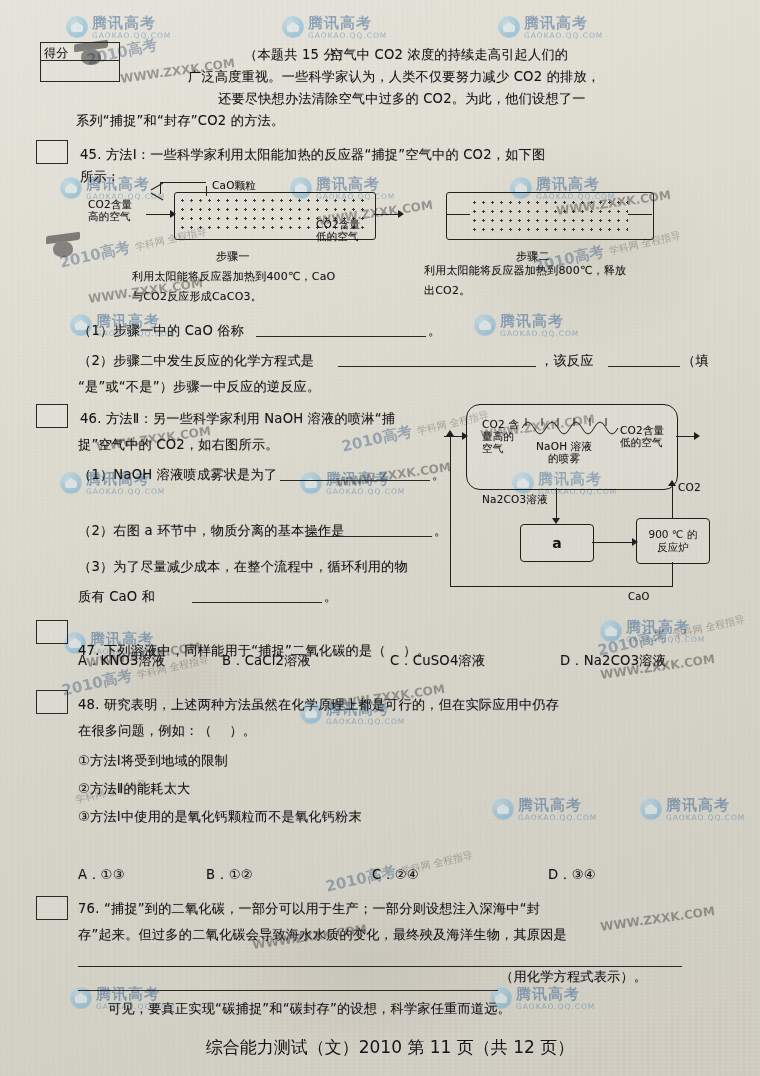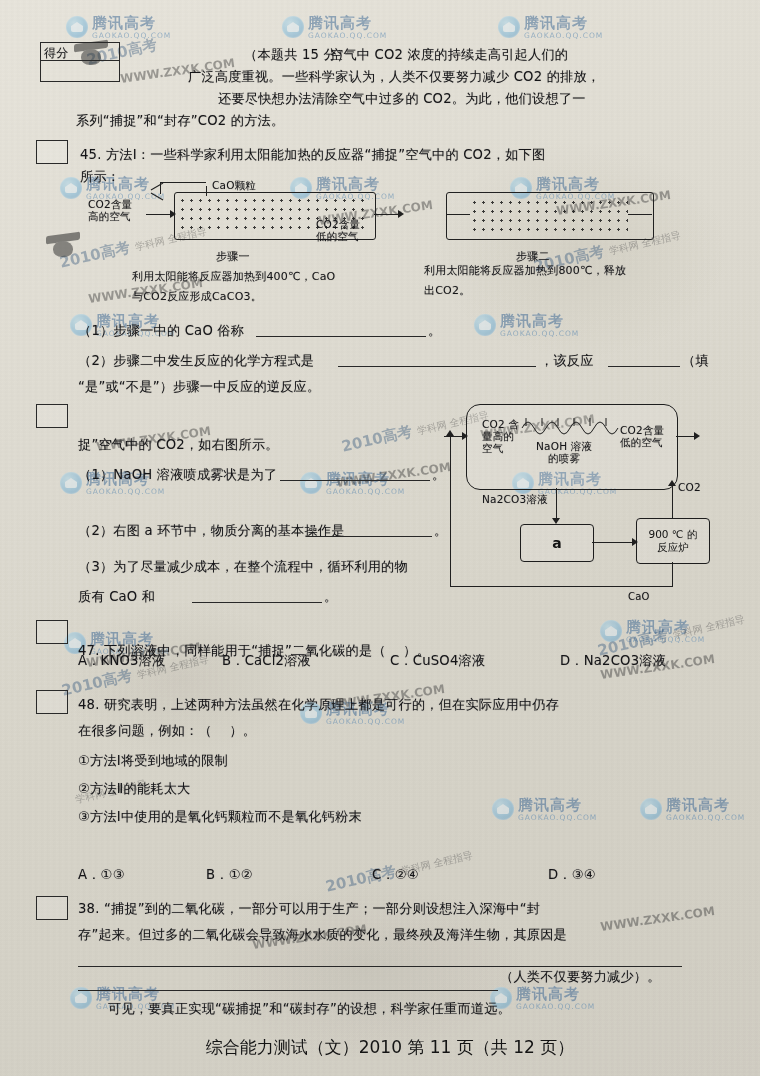--- a/index.html
+++ b/index.html
@@ -391,20 +391,21 @@
   <span class="blank" style="position:absolute;left:256px;top:322px;width:170px;"></span>
   <div class="txt" style="left:428px;top:322px;">。</div>
 
   <div class="txt" style="left:78px;top:352px;">（2）步骤二中发生反应的化学方程式是</div>
   <span class="blank" style="position:absolute;left:338px;top:352px;width:198px;"></span>
   <div class="txt" style="left:540px;top:352px;">，该反应</div>
   <span class="blank" style="position:absolute;left:608px;top:352px;width:72px;"></span>
   <div class="txt" style="left:682px;top:352px;">（填</div>
   <div class="txt" style="left:78px;top:378px;">“是”或“不是”）步骤一中反应的逆反应。</div>
 
+  <div class="txt" style="left:80px;top:410px;">46. 方法Ⅱ：另一些科学家利用 NaOH 溶液的喷淋“捕</div>
   <div class="txt" style="left:78px;top:436px;">捉”空气中的 CO2，如右图所示。</div>
 
   <div class="txt" style="left:78px;top:466px;">（1）NaOH 溶液喷成雾状是为了</div>
   <span class="blank" style="position:absolute;left:280px;top:466px;width:150px;"></span>
   <div class="txt" style="left:432px;top:466px;">。</div>
 
   <div class="txt" style="left:78px;top:522px;">（2）右图 a 环节中，物质分离的基本操作是</div>
   <span class="blank" style="position:absolute;left:306px;top:522px;width:126px;"></span>
   <div class="txt" style="left:434px;top:522px;">。</div>
 
@@ -474,22 +475,22 @@
   <div class="txt" style="left:78px;top:696px;">48. 研究表明，上述两种方法虽然在化学原理上都是可行的，但在实际应用中仍存</div>
   <div class="txt" style="left:78px;top:722px;">在很多问题，例如：（    ）。</div>
   <div class="txt" style="left:78px;top:752px;">①方法Ⅰ将受到地域的限制</div>
   <div class="txt" style="left:78px;top:780px;">②方法Ⅱ的能耗太大</div>
   <div class="txt" style="left:78px;top:808px;">③方法Ⅰ中使用的是氧化钙颗粒而不是氧化钙粉末</div>
   <div class="txt" style="left:78px;top:866px;">A．①③</div>
   <div class="txt" style="left:206px;top:866px;">B．①②</div>
   <div class="txt" style="left:372px;top:866px;">C．②④</div>
   <div class="txt" style="left:548px;top:866px;">D．③④</div>
 
-  <div class="txt" style="left:78px;top:900px;">38. “捕捉”到的二氧化碳，一部分可以用于生产；一部分则设想注入深海中“封</div>
+  <div class="txt" style="left:78px;top:900px;">76. “捕捉”到的二氧化碳，一部分可以用于生产；一部分则设想注入深海中“封</div>
   <div class="txt" style="left:78px;top:926px;">存”起来。但过多的二氧化碳会导致海水水质的变化，最终殃及海洋生物，其原因是</div>
   <span class="blank" style="position:absolute;left:78px;top:952px;width:604px;"></span>
   <span class="blank" style="position:absolute;left:78px;top:976px;width:420px;"></span>
-  <div class="txt" style="left:500px;top:968px;">（人类不仅要努力减少）。</div>
+  <div class="txt" style="left:500px;top:968px;">（用化学方程式表示）。</div>
   <div class="txt" style="left:108px;top:1000px;">可见，要真正实现“碳捕捉”和“碳封存”的设想，科学家任重而道远。</div>
 
   <div class="footer" style="top:1036px;">综合能力测试（文）2010   第 11 页（共 12 页）</div>
 
 </div>
 
 </body></html>

